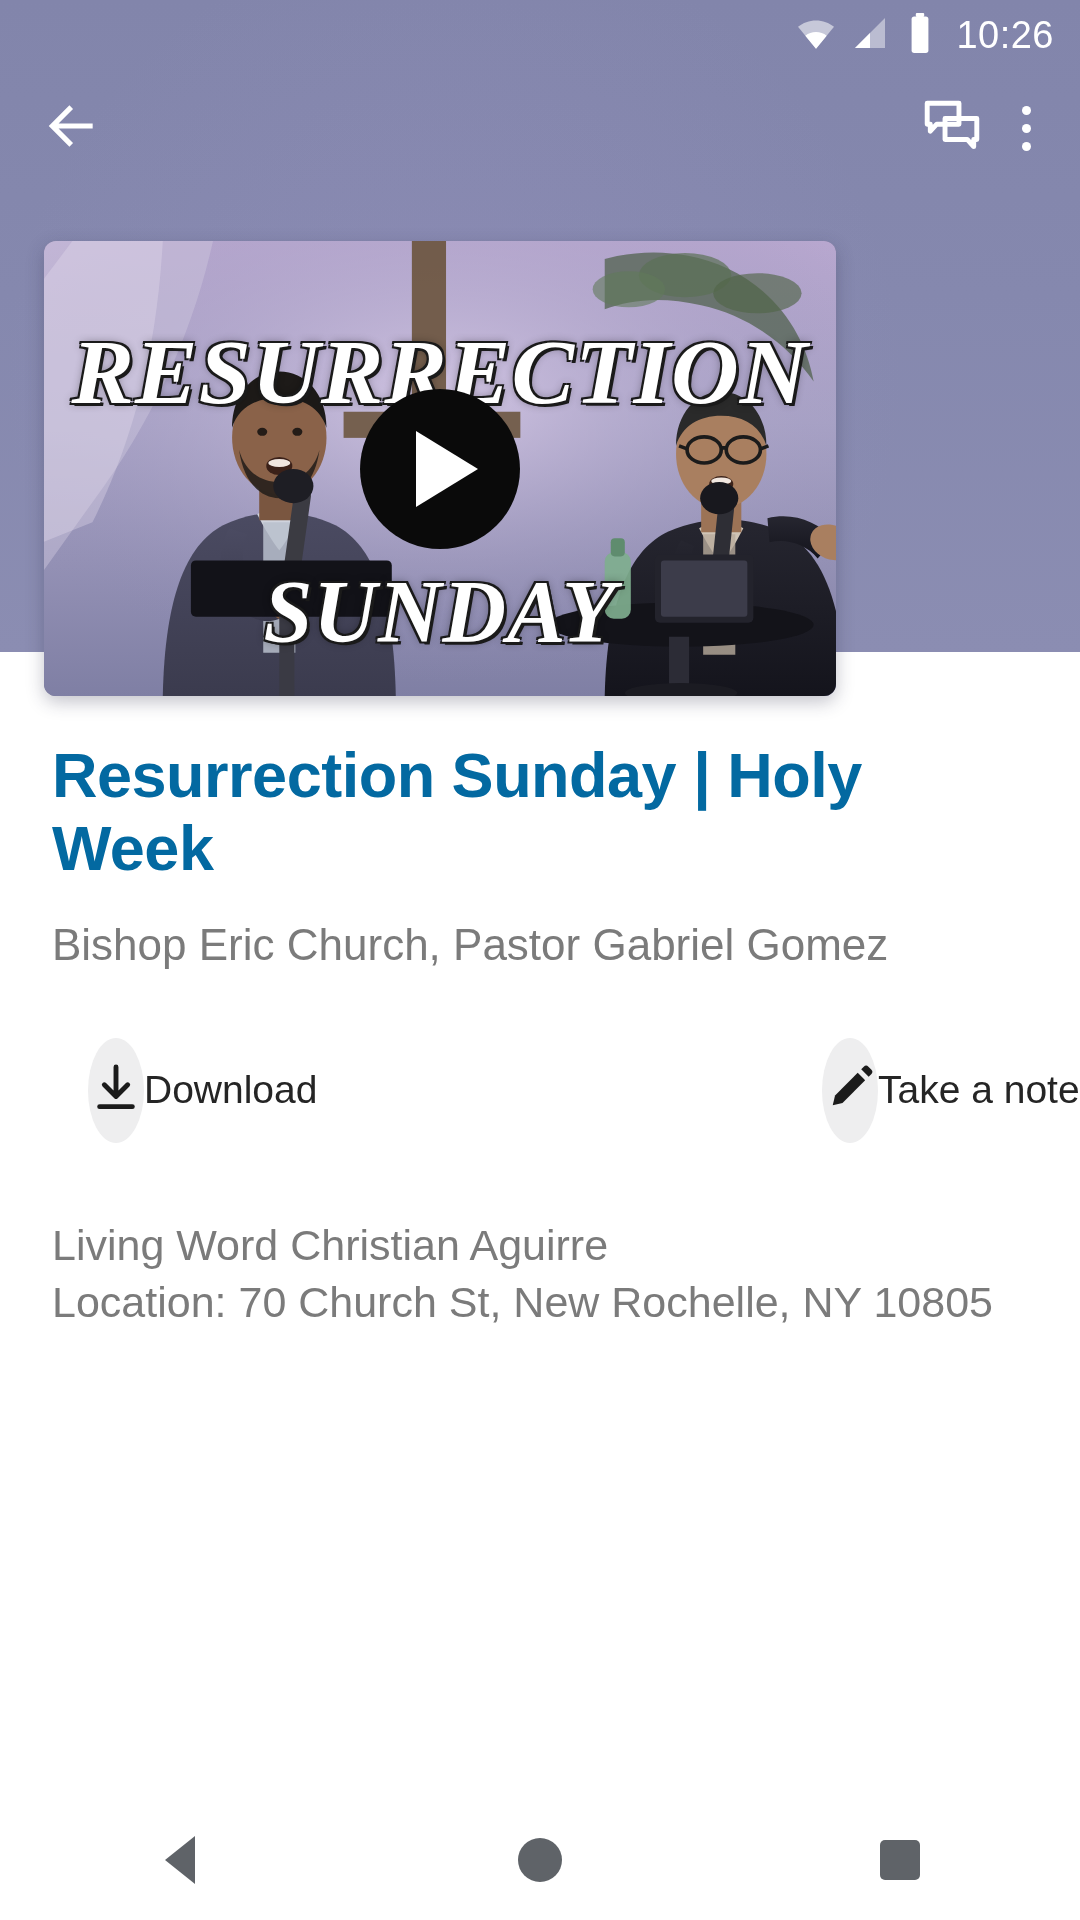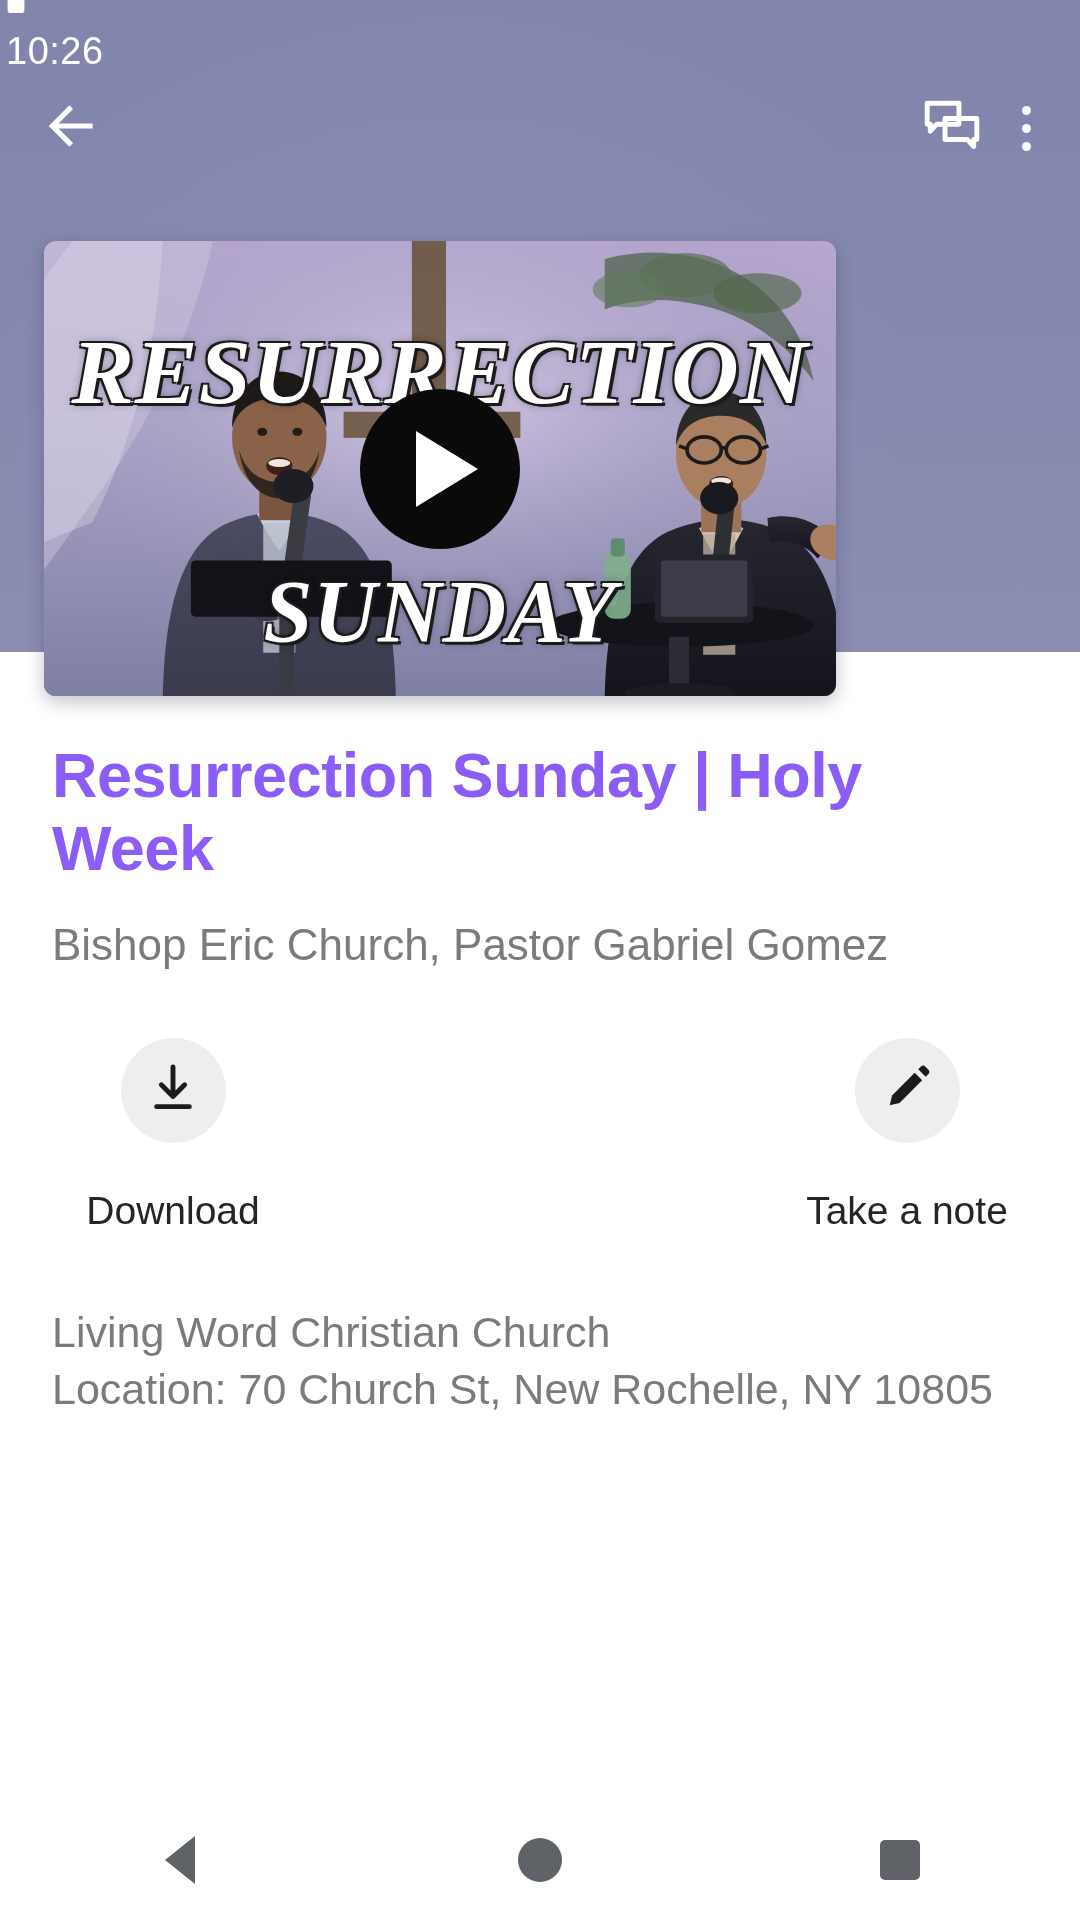--- a/index.html
+++ b/index.html
@@ -19,22 +19,22 @@
     background:linear-gradient(180deg,#8285ab 0%,#8588ae 45%,#8b8db2 100%);
   }
   .hero-bg::after{
     content:""; position:absolute; inset:0;
     background:radial-gradient(circle at 42% 58%, rgba(160,150,200,.22), rgba(0,0,0,0) 62%);
   }
 
   
   .statusbar{
     position:absolute; left:0; top:0; width:1080px; height:70px;
-    display:flex; justify-content:flex-end;
-    padding-right:26px; gap:14px; z-index:6;flex-direction:column;
+    display:flex; align-items:center; justify-content:flex-end;
+    padding-right:26px; gap:14px; z-index:6;
   }
   .sb-icon{ display:block; }
   .clock{
     color:#fff; font-size:38px; letter-spacing:.5px; line-height:1;
     font-family:"Liberation Sans", sans-serif; margin-left:6px;
   }
 
   
   .actionbar{
     position:absolute; left:0; top:78px; width:1080px; height:100px;
@@ -88,34 +88,34 @@
   
   .sheet{
     position:absolute; left:0; top:652px; width:1080px; height:1268px;
     background:#fff; z-index:5;
   }
 
   .content{ position:absolute; left:0; top:0; width:1080px; padding:0 52px; }
 
   .title{
     margin-top:87px;
-    font-size:63px; line-height:1.16; font-weight:700; color:#8b5cf6;
+    font-size:63px; line-height:1.16; font-weight:700; color:#0369a1;
     letter-spacing:-.5px;
   }
   .speakers{
     margin-top:34px;
     font-size:44px; line-height:1.2; color:#7b7b7b; font-weight:400;
   }
 
   
   .actions{
     margin-top:66px; display:flex; justify-content:space-between;
     padding:0 36px;
   }
-  .action{ width:170px; display:flex; flex-direction:column; align-items:center;gap:16px; }
+  .action{ width:170px; display:flex; flex-direction:row; align-items:flex-start; }
   .action-circle{
     width:105px; height:105px; border-radius:50%; background:#eeeeef;
     display:flex; align-items:center; justify-content:center;
   }
   .action-label{
     margin-top:32px; font-size:39px; color:#252525; white-space:nowrap;
     line-height:1;
   }
 
   
@@ -360,21 +360,21 @@
             </span>
           </div>
           <div class="action-label">Take a note</div>
         </div>
 
 
 
       </div>
 
       <div class="church">
-        <div>Living Word Christian Church</div>
+        <div>Living Word Christian Aguirre</div>
         <div class="addr">Location: 70 Church St, New Rochelle, NY 10805</div>
       </div>
     </div>
 
     <div class="more-wrap">
       <span class="more">More</span>
     </div>
   </div>
 
   <div class="navbar">

